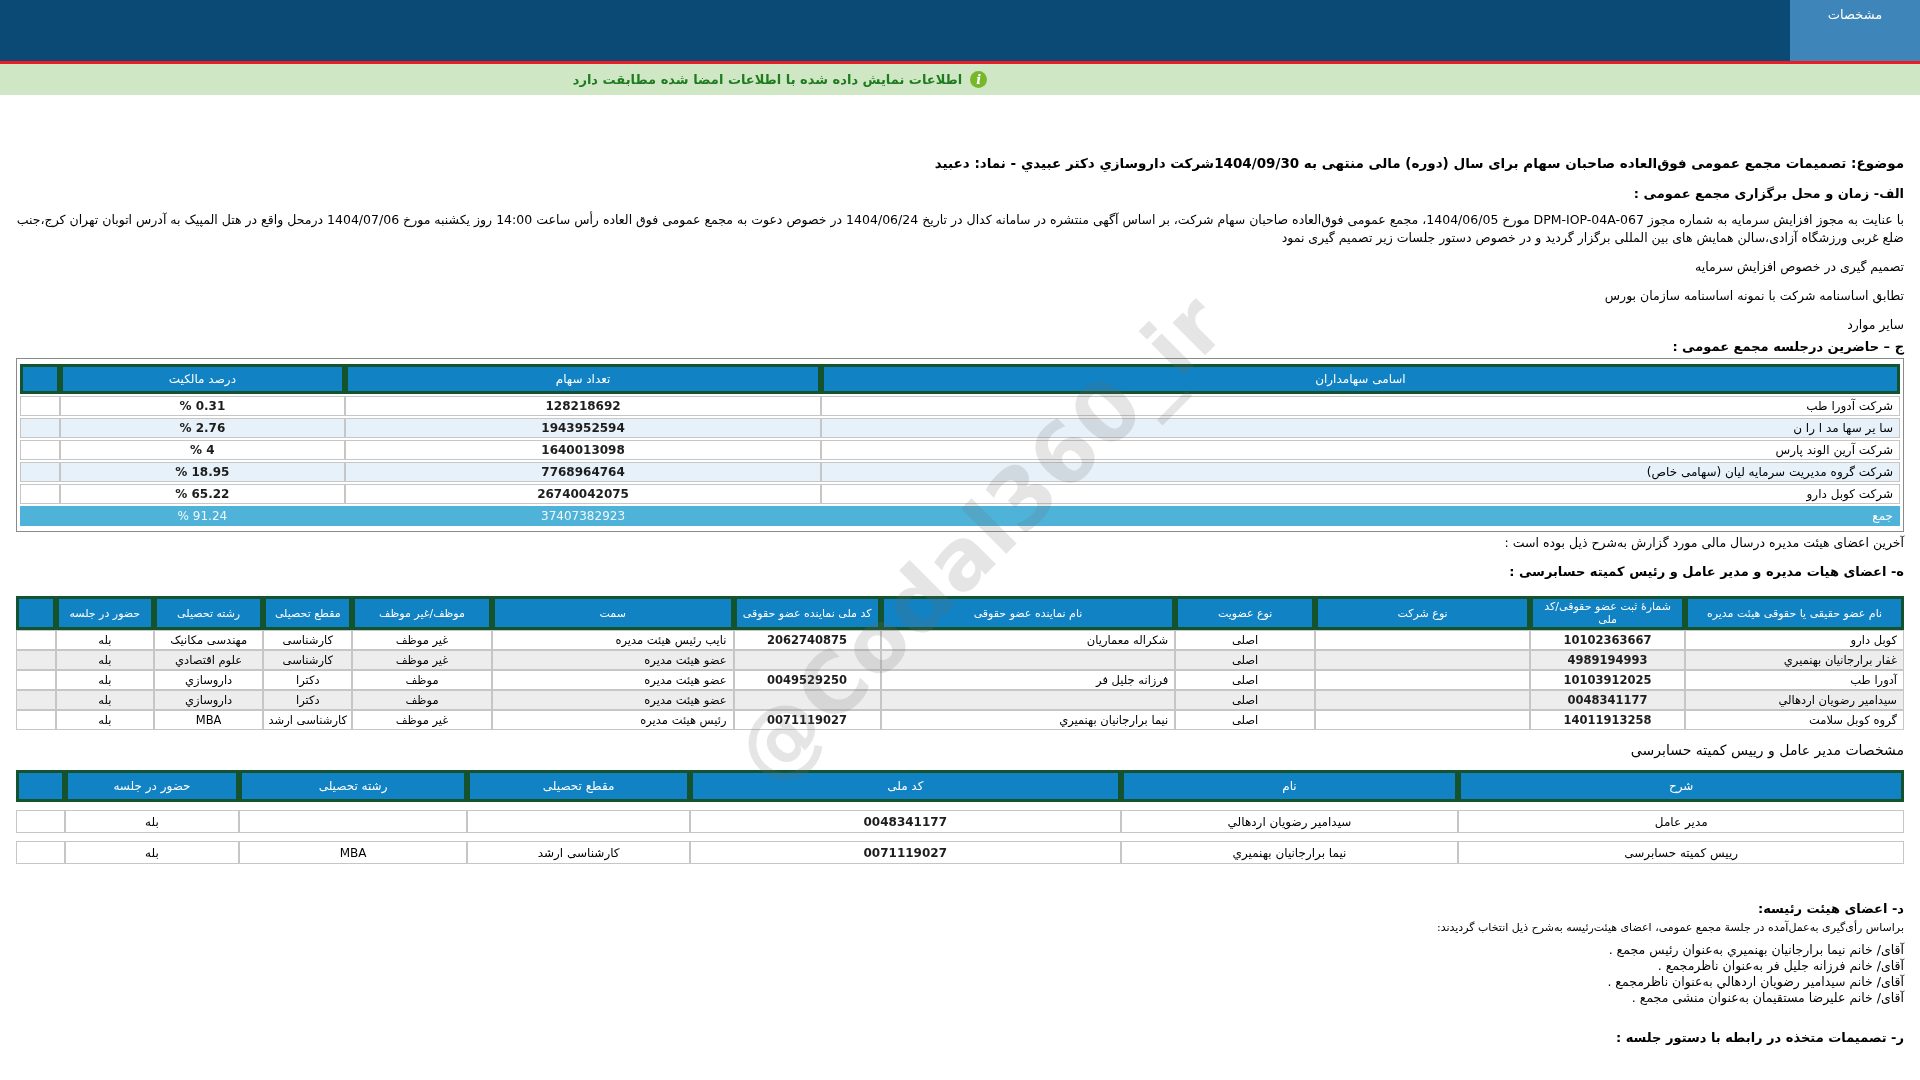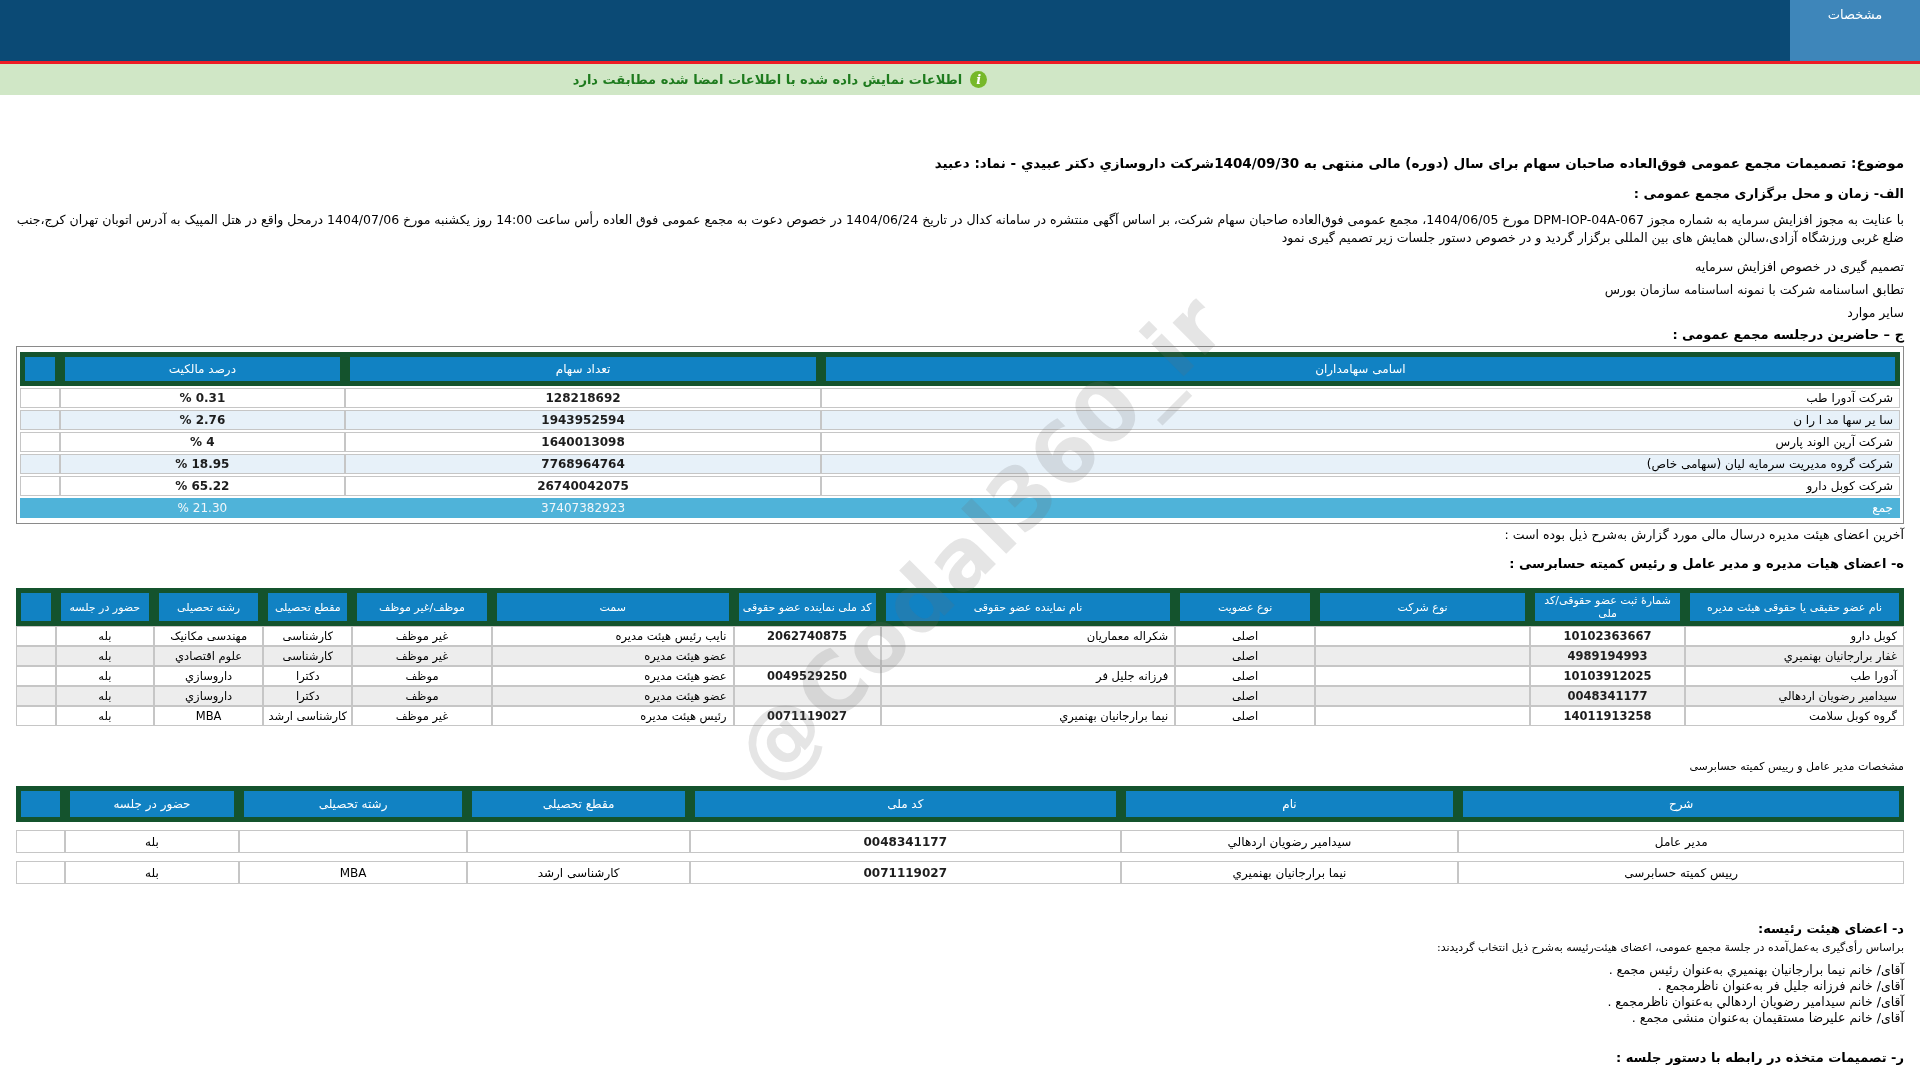--- a/index.html
+++ b/index.html
@@ -25,27 +25,27 @@
   }
   .notice .txt{color:#1E7B1E;font-size:13px;font-weight:bold;}
   
   .content{position:relative;padding:0 16px;}
   .ln{text-align:right;line-height:17px;}
   .b{font-weight:bold;}
   .subject{margin-top:60px;font-size:13.5px;}
   .sec-a{margin-top:13px;}
   .para{margin-top:9px;line-height:18px;font-size:12.5px;text-align:right;}
   .sec-b{margin-top:12px;}
-  .agenda{margin-top:8px;font-size:12.5px;line-height:15px;}
+  .agenda{margin-top:14px;font-size:12.5px;line-height:15px;}
   .agenda.first{margin-top:12px;}
   .sec-j{margin-top:6px;}
   
   table{border-collapse:separate;border-spacing:0;width:100%;table-layout:fixed;}
   th{background:#1182C3;color:#fff;font-weight:normal;font-size:12px;
-     border:5px solid #14532d;padding:2px 4px;overflow:hidden;}
+     border:3px solid #14532d;padding:2px 4px;overflow:hidden;}
   td{border:1px solid #C6C6C6;font-size:12px;padding:1px 4px;height:17px;
      overflow:hidden;white-space:nowrap;}
   td.num{text-align:center;font-weight:bold;color:#1d1d1d;}
   td.ctr{text-align:center;}
   td.name{text-align:right;padding-right:6px;}
   tr.alt td{background:#E7F1F9;}
   tr.galt td{background:#EDEDED;}
   
   .box{border:1px solid #8A8A8A;padding:3px;margin-top:3px;}
   .attend-tbl{border-spacing:0 2px;}
@@ -53,21 +53,21 @@
   .attend-tbl td{height:16px;}
   tr.total td{background:#4FB3D9;color:#fff;font-weight:normal;border-color:#4FB3D9;}
   tr.total td.num{color:#f2f7fa;}
   
   .sec-h{margin-top:12px;}
   .sub-h{margin-top:2px;font-size:12.5px;}
   .board-tbl{margin-top:16px;}
   .board-tbl th{font-size:11px;height:24px;padding:1px 2px;}
   .board-tbl td{font-size:11.5px;height:16px;}
   
-  .ceo-label{margin-top:32px;font-size:11px;}
+  .ceo-label{margin-top:12px;font-size:14px;}
   .ceo-tbl{margin-top:3px;border-spacing:0 8px;}
   .ceo-tbl th{height:22px;}
   .ceo-tbl td{height:19px;}
   
   .sec-d{margin-top:28px;}
   .d-body{margin-top:2px;font-size:11px;}
   .member{margin-top:1px;font-size:12.5px;line-height:15px;}
   .member.first{margin-top:6px;}
   .sec-r{margin-top:24px;}
   
@@ -146,21 +146,21 @@
       </tr>
       <tr>
         <td class="name">شرکت کوبل دارو</td>
         <td class="num">26740042075</td>
         <td class="num">65.22 %</td>
         <td></td>
       </tr>
       <tr class="total">
         <td class="name">جمع</td>
         <td class="num">37407382923</td>
-        <td class="num">21.30 %</td>
+        <td class="num">91.24 %</td>
         <td></td>
       </tr>
     </tbody>
       </table>
   </div>
 
   <div class="ln sub-h">آخرین اعضای هیئت مدیره درسال مالی مورد گزارش به‌شرح ذیل بوده است :</div>
   <div class="ln b sec-h">ه- اعضای هیات مدیره و مدیر عامل و رئیس کمیته حسابرسی :</div>
 
   <table class="board-tbl">

